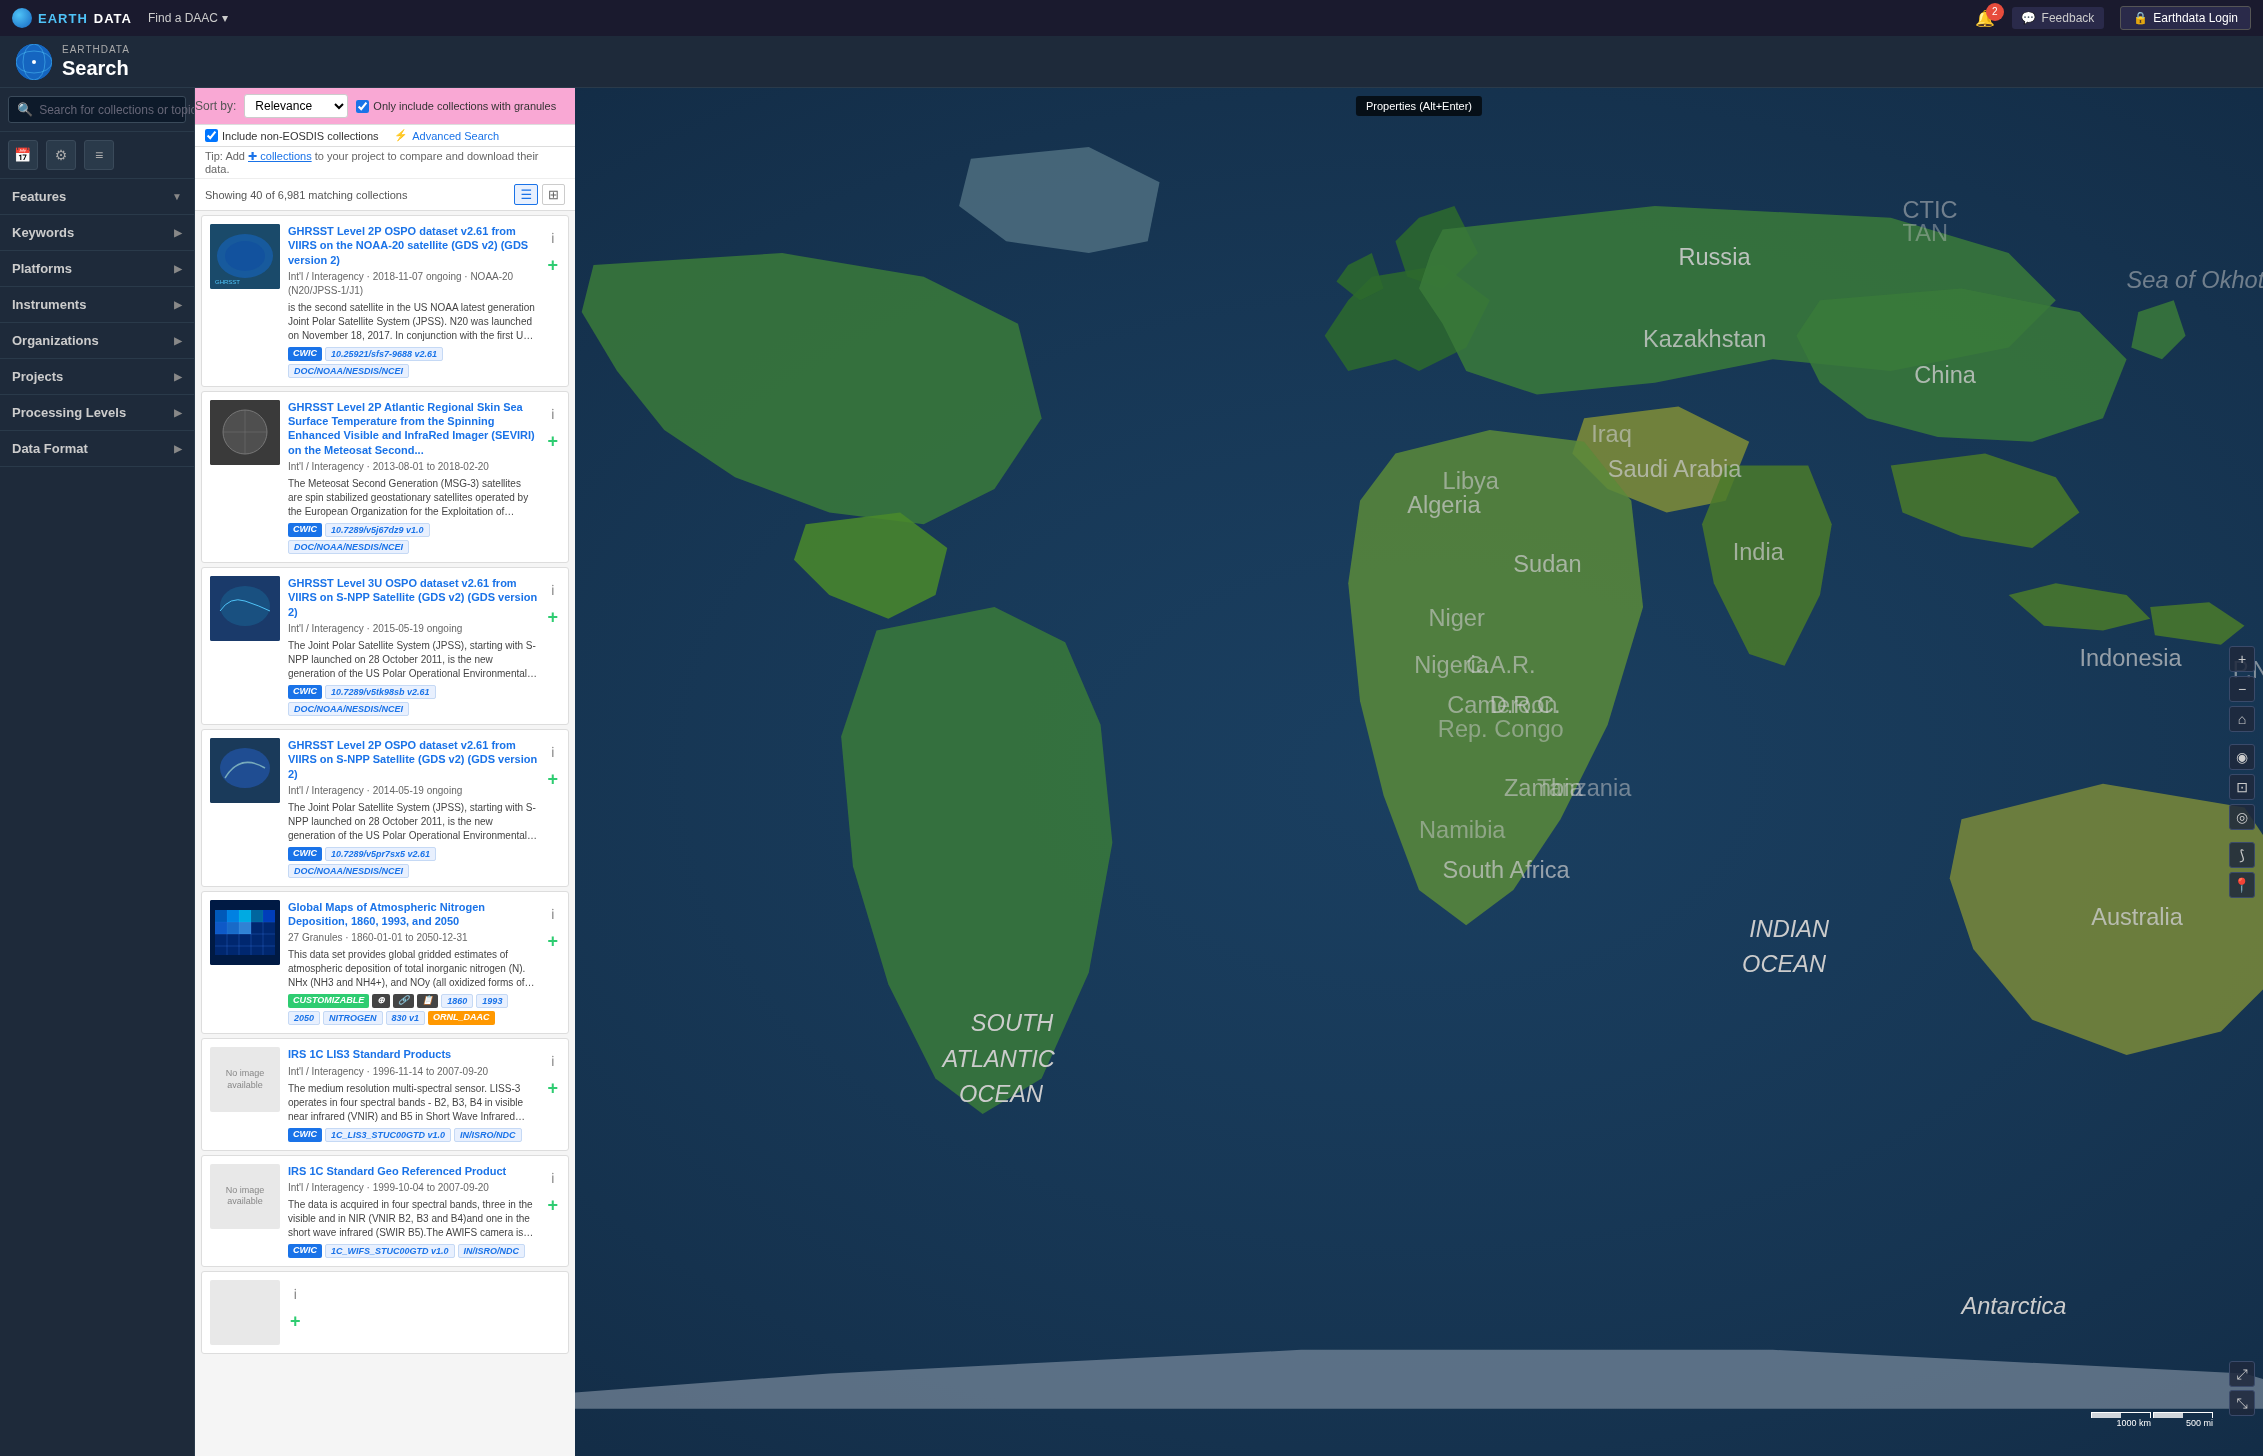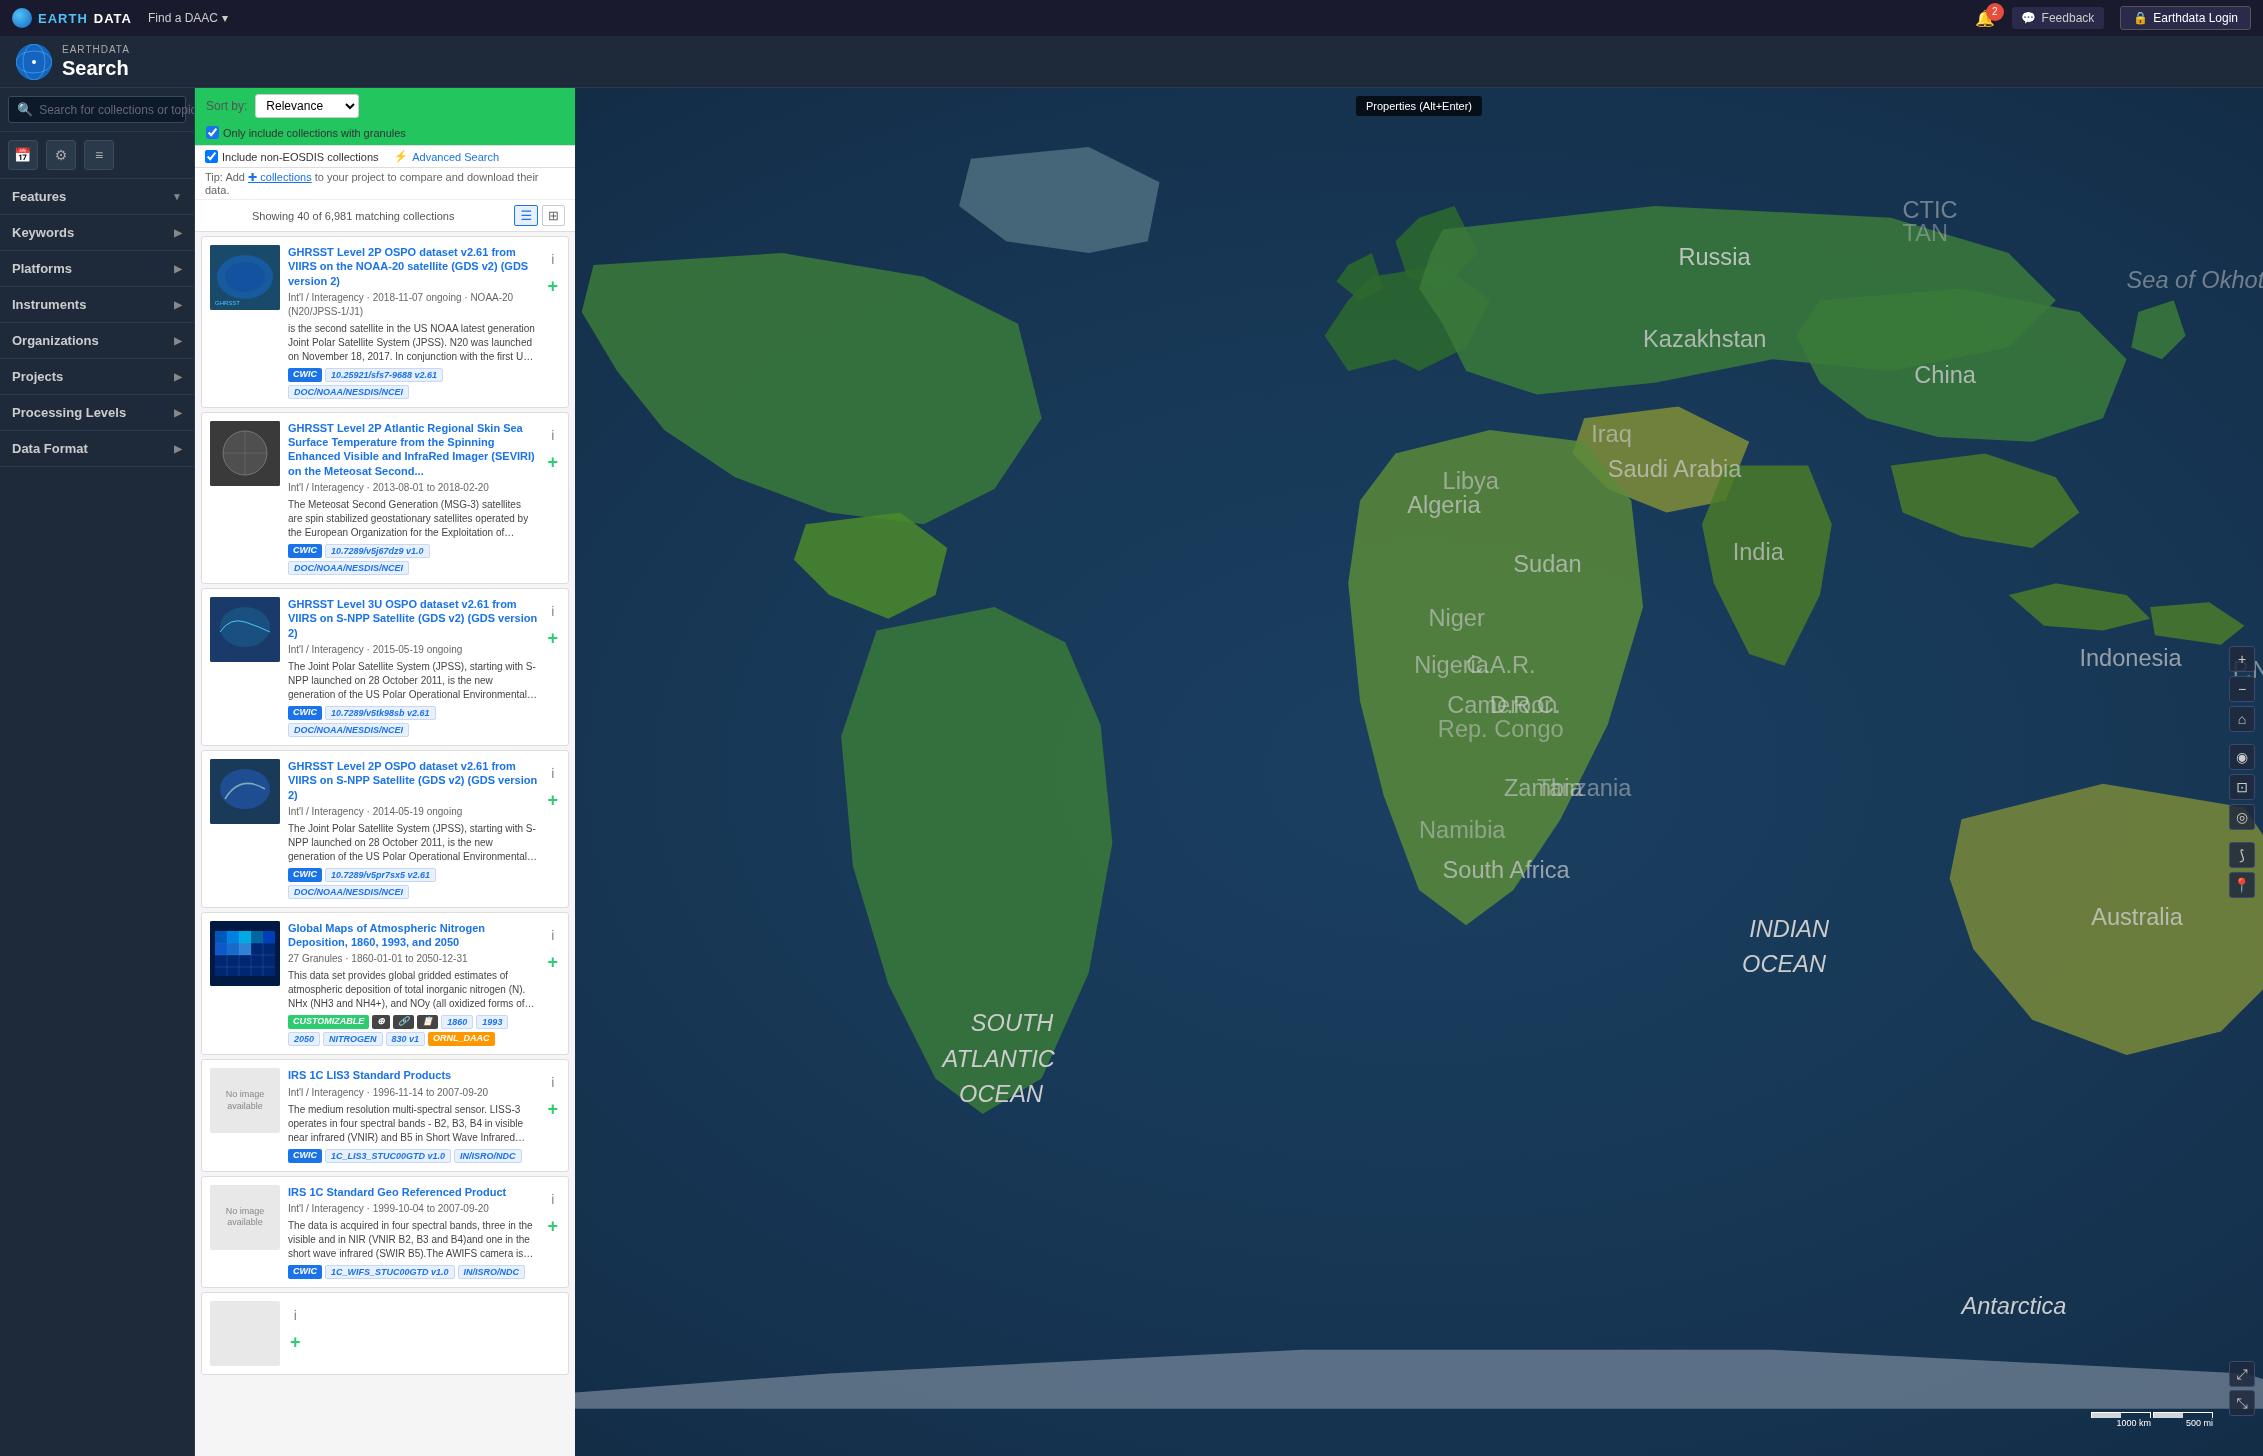--- a/index.html
+++ b/index.html
@@ -53,40 +53,40 @@
     .features-list { padding: 4px 12px 8px; }
     .feature-item { display: flex; align-items: center; gap: 8px; padding: 3px 0; cursor: pointer; }
     .feature-item label { color: #ccc; font-size: 12px; cursor: pointer; }
     .feature-item input[type=checkbox] { accent-color: #4fc3f7; cursor: pointer; }
 
     
     .content-panel {
       width: 380px; min-width: 380px; background: #f5f5f5; display: flex; flex-direction: column; color: #333;
     }
     .sort-bar {
-      display: flex; align-items: center; gap: 8px; padding: 6px 11px; background: #22c55e; border-bottom: 1px solid #ddd; flex-wrap: wrap;
+      display: flex; align-items: center; gap: 8px; padding: 6px 0; background: #f9a8d4; border-bottom: 1px solid #ddd; flex-wrap: wrap;
     }
     .sort-label { font-size: 12px; color: #555; }
     .sort-select { border: 1px solid #ccc; border-radius: 3px; padding: 3px 6px; font-size: 12px; background: #fff; }
     .only-granules { display: flex; align-items: center; gap: 4px; font-size: 11px; color: #333; }
     .only-granules input { accent-color: #1a73e8; }
 
     .options-bar {
       display: flex; align-items: center; gap: 16px; padding: 4px 10px; background: #fff; border-bottom: 1px solid #ddd;
     }
     .options-bar label { display: flex; align-items: center; gap: 4px; font-size: 11px; color: #333; }
     .advanced-search-link { color: #1a73e8; font-size: 11px; cursor: pointer; display: flex; align-items: center; gap: 4px; }
 
     .tip-bar { background: #fff; padding: 3px 10px; font-size: 11px; color: #666; border-bottom: 1px solid #eee; }
     .tip-bar a { color: #1a73e8; }
 
     .results-header {
       display: flex; align-items: center; justify-content: space-between; padding: 5px 10px; background: #fff; border-bottom: 1px solid #ddd;
     }
-    .results-count { font-size: 11px; color: #555; margin-left: 47px; }
+    .results-count { font-size: 11px; color: #555; }
     .view-toggle { display: flex; gap: 4px; }
     .view-btn { background: none; border: 1px solid #ccc; border-radius: 2px; padding: 2px 5px; cursor: pointer; font-size: 13px; color: #666; }
     .view-btn.active { background: #e8f0fe; border-color: #1a73e8; color: #1a73e8; }
 
     .results-list { flex: 1; overflow-y: auto; background: #f5f5f5; }
 
     .result-item {
       background: #fff; margin: 4px 6px; border: 1px solid #ddd; border-radius: 3px; padding: 8px; display: flex; gap: 8px; position: relative;
     }
     .result-thumb {

